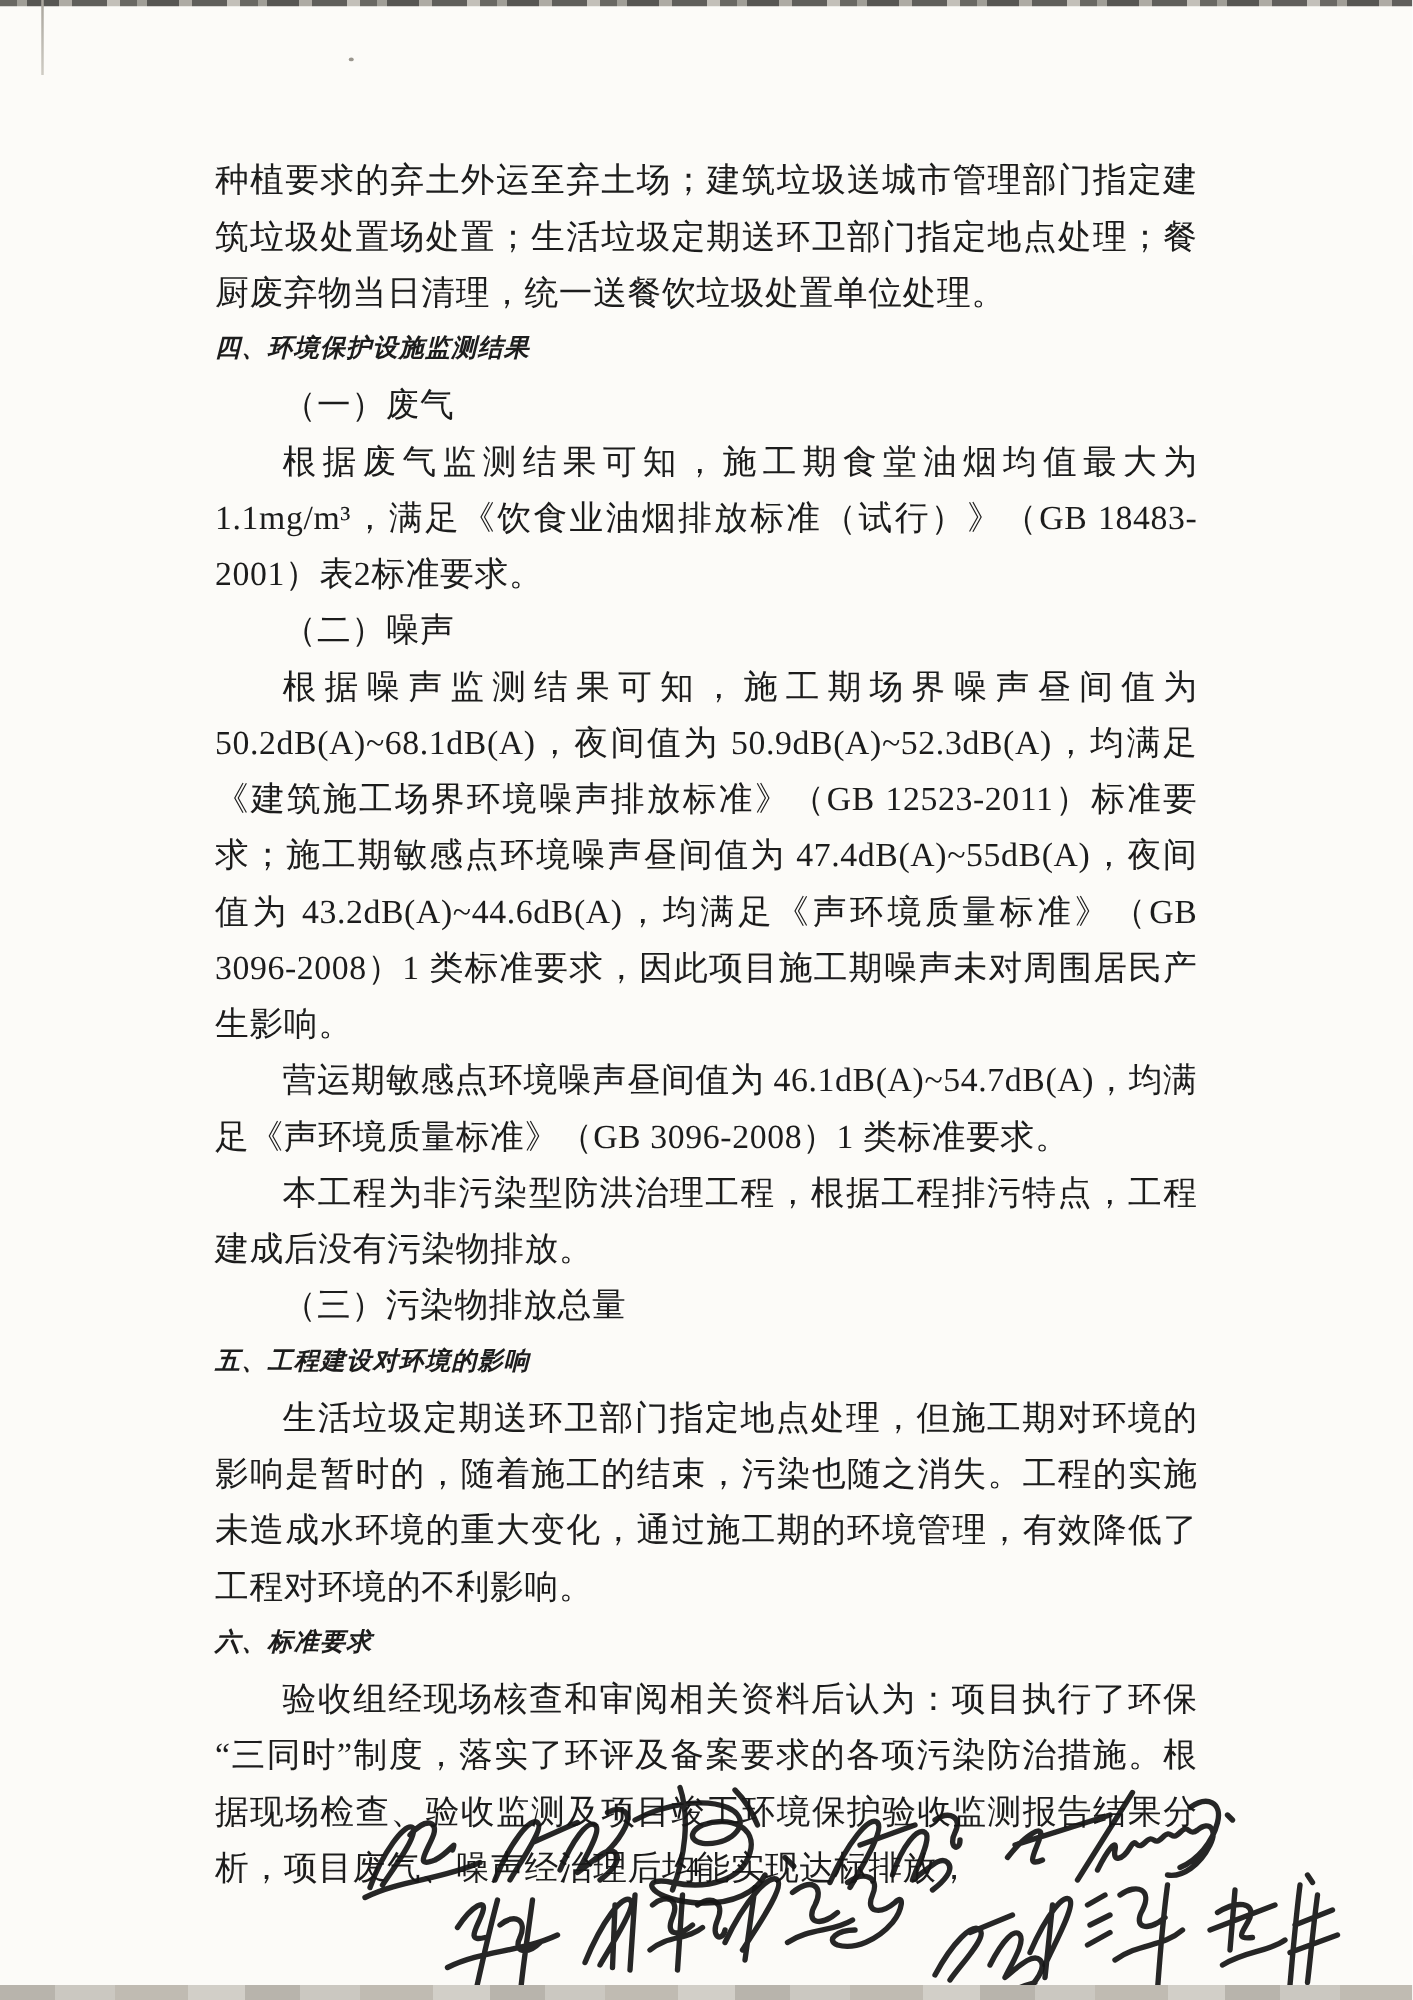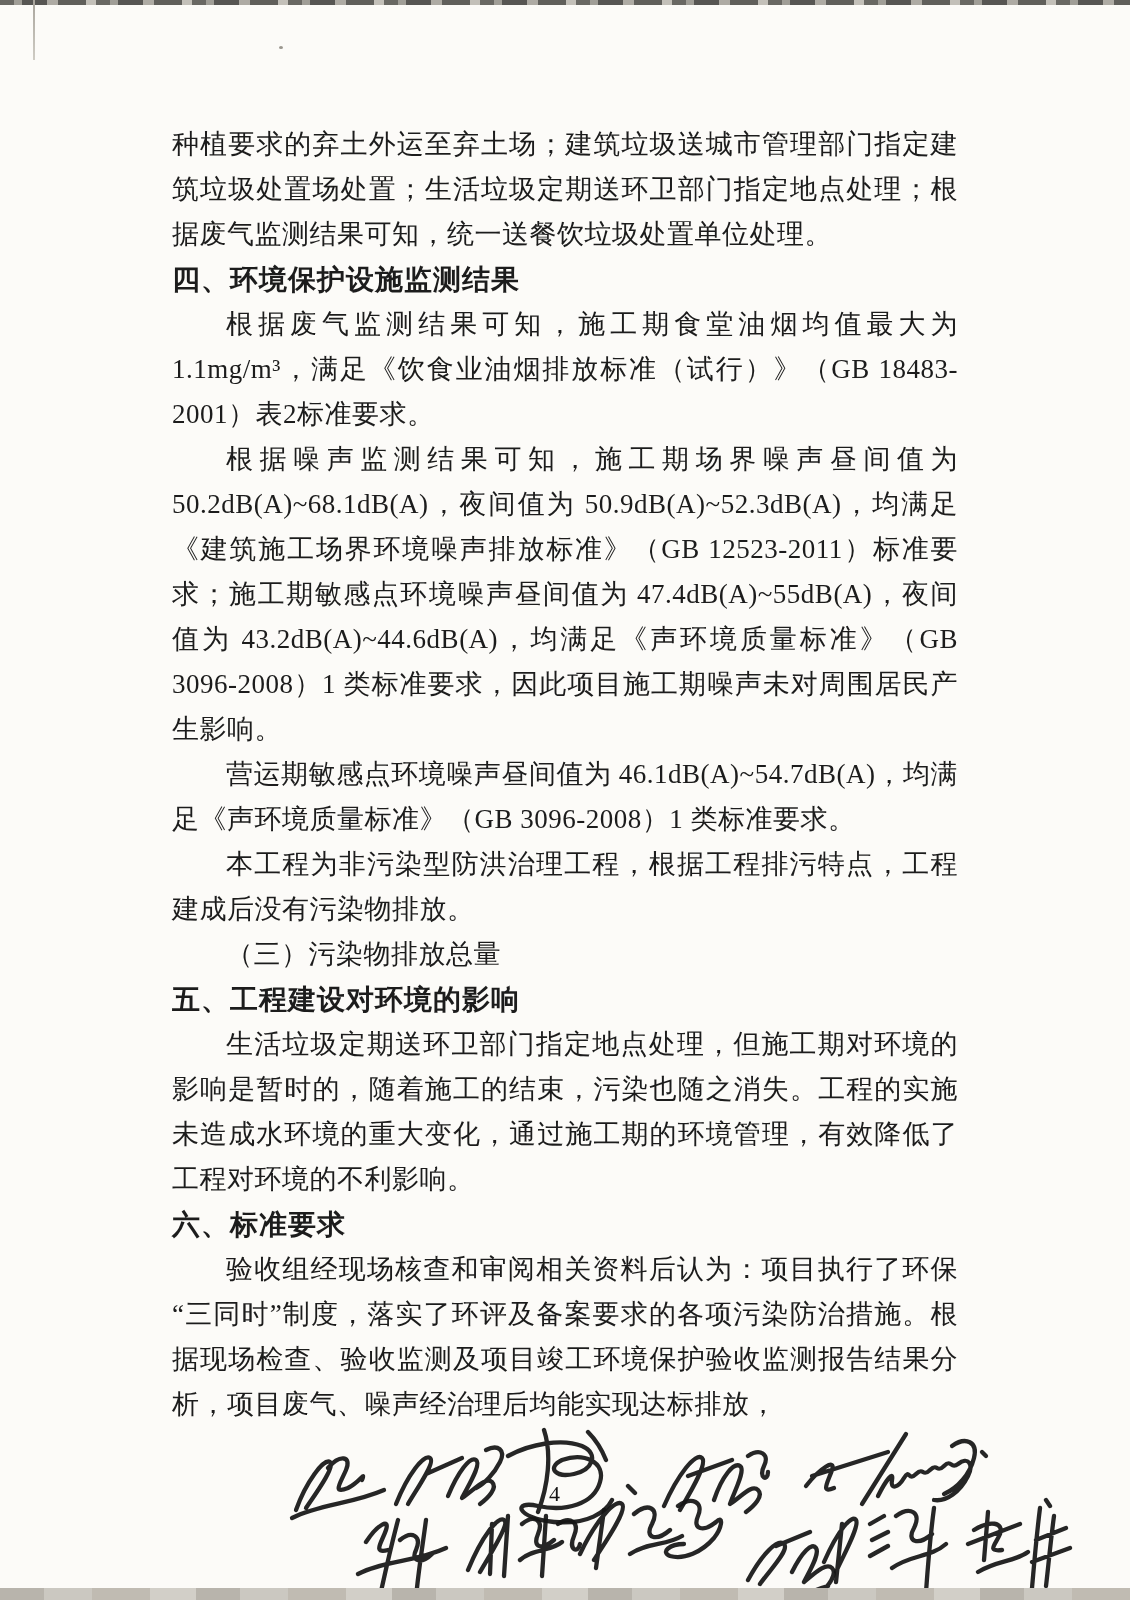--- a/index.html
+++ b/index.html
@@ -42,22 +42,22 @@
     font-size: 27px; line-height: 45px;
     text-align: justify;
     letter-spacing: 0.5px;
   }
   .content p { margin: 0; }
   .indent { text-indent: 54px; }
   .no-indent { text-indent: 0; }
   .sec-heading {
     font-family: "Liberation Sans", "DejaVu Sans", sans-serif;
     font-weight: 700;
-    font-size: 28px; line-height: 45px;
-    margin: 0; text-indent: 0; letter-spacing: 1px;
+    font-size: 20px; line-height: 45px;
+    margin: 0; text-indent: 0; letter-spacing: 1px; font-style: italic;
   }
   .mt-h4 { margin-top: 10px; }
   .mt-h5 { margin-top: 14px; }
   .mt-h6 { margin-top: 16px; }
   .mt-sub { margin-top: 6px; }
   .page-number {
     position: absolute; left: 549px; top: 1482px;
     font-size: 22px; line-height: 24px; color: #141414;
     font-family: "Liberation Serif", "DejaVu Serif", serif;
   }
@@ -74,26 +74,28 @@
 <body>
 
 <div class="page">
 
   <div class="scan-top-strip"></div>
   <div class="scan-left-line"></div>
   <div class="speck speck-1"></div>
   <div class="speck speck-2"></div>
 
   <div class="content">
-    <p class="no-indent">种植要求的弃土外运至弃土场；建筑垃圾送城市管理部门指定建筑垃圾处置场处置；生活垃圾定期送环卫部门指定地点处理；根据废气监测结果可知，统一送餐饮垃圾处置单位处理。</p>
+    <p class="no-indent">种植要求的弃土外运至弃土场；建筑垃圾送城市管理部门指定建筑垃圾处置场处置；生活垃圾定期送环卫部门指定地点处理；餐厨废弃物当日清理，统一送餐饮垃圾处置单位处理。</p>
 
     <p class="sec-heading mt-h4">四、环境保护设施监测结果</p>
 
+    <p class="indent">（一）废气</p>
     <p class="indent">根据废气监测结果可知，施工期食堂油烟均值最大为1.1mg/m³，满足《饮食业油烟排放标准（试行）》（GB 18483-2001）表2标准要求。</p>
 
+    <p class="indent mt-sub">（二）噪声</p>
     <p class="indent">根据噪声监测结果可知，施工期场界噪声昼间值为 50.2dB(A)~68.1dB(A)，夜间值为 50.9dB(A)~52.3dB(A)，均满足《建筑施工场界环境噪声排放标准》（GB 12523-2011）标准要求；施工期敏感点环境噪声昼间值为 47.4dB(A)~55dB(A)，夜间值为 43.2dB(A)~44.6dB(A)，均满足《声环境质量标准》（GB 3096-2008）1 类标准要求，因此项目施工期噪声未对周围居民产生影响。</p>
     <p class="indent">营运期敏感点环境噪声昼间值为 46.1dB(A)~54.7dB(A)，均满足《声环境质量标准》（GB 3096-2008）1 类标准要求。</p>
 
     <p class="indent">本工程为非污染型防洪治理工程，根据工程排污特点，工程建成后没有污染物排放。</p>
     <p class="indent mt-sub">（三）污染物排放总量</p>
 
     <p class="sec-heading mt-h5">五、工程建设对环境的影响</p>
     <p class="indent">生活垃圾定期送环卫部门指定地点处理，但施工期对环境的影响是暂时的，随着施工的结束，污染也随之消失。工程的实施未造成水环境的重大变化，通过施工期的环境管理，有效降低了工程对环境的不利影响。</p>
 
     <p class="sec-heading mt-h6">六、标准要求</p>

